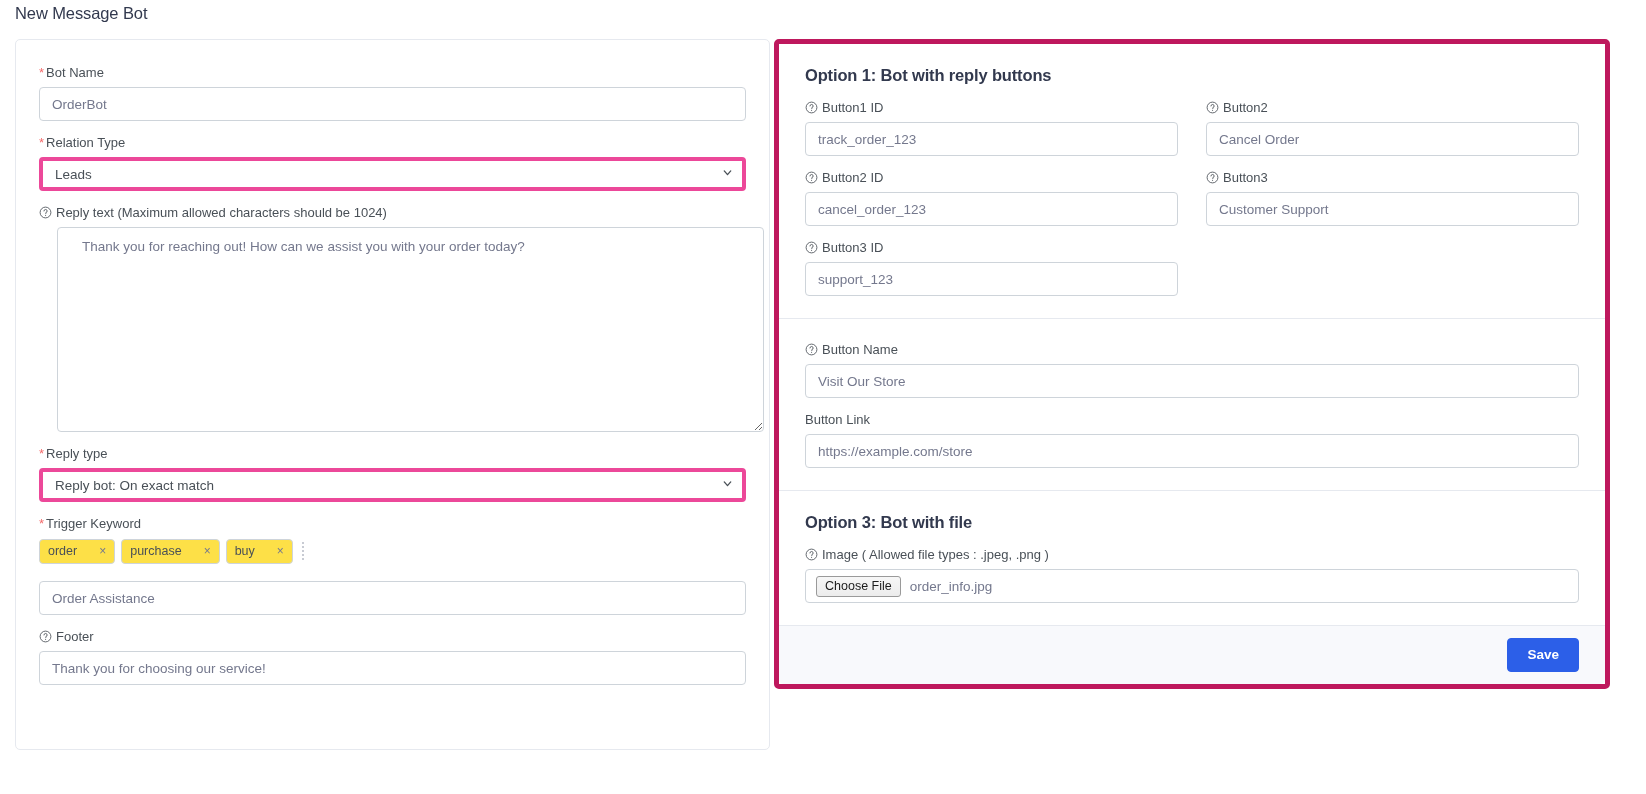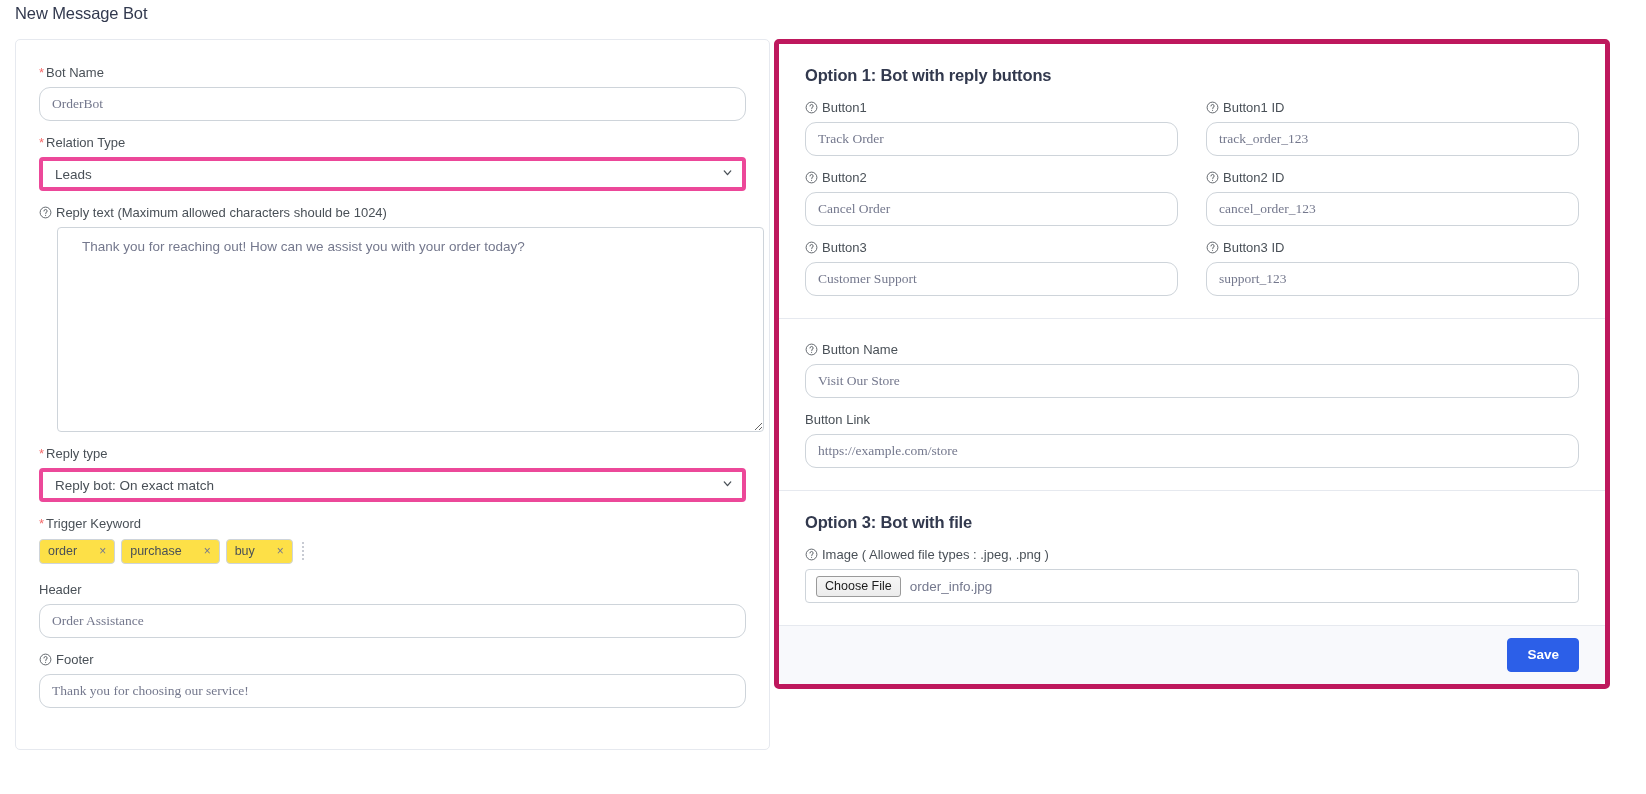--- a/index.html
+++ b/index.html
@@ -73,25 +73,25 @@
     vertical-align: -2px;
     margin-right: 4px;
   }
   .help-ico svg { display: block; }
   .inp {
     display: block;
     width: 100%;
     height: 34px;
     padding: 7px 12px;
     font-size: 13.5px;
-    font-family: Liberation Serif, serif;
+    font-family: Liberation Sans, sans-serif;
     color: #74788d;
     background: #ffffff;
     border: 1px solid #ced4da;
-    border-radius: 11px;
+    border-radius: 4px;
     outline: none;
     line-height: 20px;
   }
   .inp::placeholder { color: #74788d; opacity: 1; }
   .sel-wrap { position: relative; }
   .sel-wrap .chev {
     position: absolute;
     right: 12px; top: 50%;
     transform: translateY(-50%);
     pointer-events: none;
@@ -297,23 +297,20 @@
             <i></i>
               <i></i>
               <i></i>
               <i></i>
               <i></i>
           </span>
         </div>
       </div>
 
       <div class="field">
-        <label class="lbl">
-          <span>Header</span>
-        </label>
         <input class="inp" type="text" value="Order Assistance" style="">
       </div>
 
       <div class="field" style="margin-bottom:0;">
         <label class="lbl">
           <span class="help-ico">
             <svg width="13" height="13" viewBox="0 0 20 20" fill="none" stroke="#495057" stroke-width="1.3">
                 <circle cx="10" cy="10" r="8.3"></circle>
                 <path d="M7.6 7.6a2.45 2.45 0 1 1 2.9 2.6v1.4" stroke-linecap="round"></path>
                 <circle cx="10.1" cy="14.2" r="0.85" fill="#495057" stroke="none"></circle>
@@ -326,32 +323,20 @@
     </div>
   </div>
 
   <div class="right-col">
 
     <div class="right-section">
       <h2 class="section-title">Option 1: Bot with reply buttons</h2>
 
       <div class="grid2">
 
-        <div class="field">
-          <label class="lbl">
-            <span class="help-ico">
-              <svg width="13" height="13" viewBox="0 0 20 20" fill="none" stroke="#495057" stroke-width="1.3">
-                  <circle cx="10" cy="10" r="8.3"></circle>
-                  <path d="M7.6 7.6a2.45 2.45 0 1 1 2.9 2.6v1.4" stroke-linecap="round"></path>
-                  <circle cx="10.1" cy="14.2" r="0.85" fill="#495057" stroke="none"></circle>
-                </svg>
-            </span><span>Button1</span>
-          </label>
-          <input class="inp" type="text" value="Track Order" style="">
-        </div>
         <div class="field">
           <label class="lbl">
             <span class="help-ico">
               <svg width="13" height="13" viewBox="0 0 20 20" fill="none" stroke="#495057" stroke-width="1.3">
                   <circle cx="10" cy="10" r="8.3"></circle>
                   <path d="M7.6 7.6a2.45 2.45 0 1 1 2.9 2.6v1.4" stroke-linecap="round"></path>
                   <circle cx="10.1" cy="14.2" r="0.85" fill="#495057" stroke="none"></circle>
                 </svg>
             </span><span>Button1 ID</span>
           </label>

